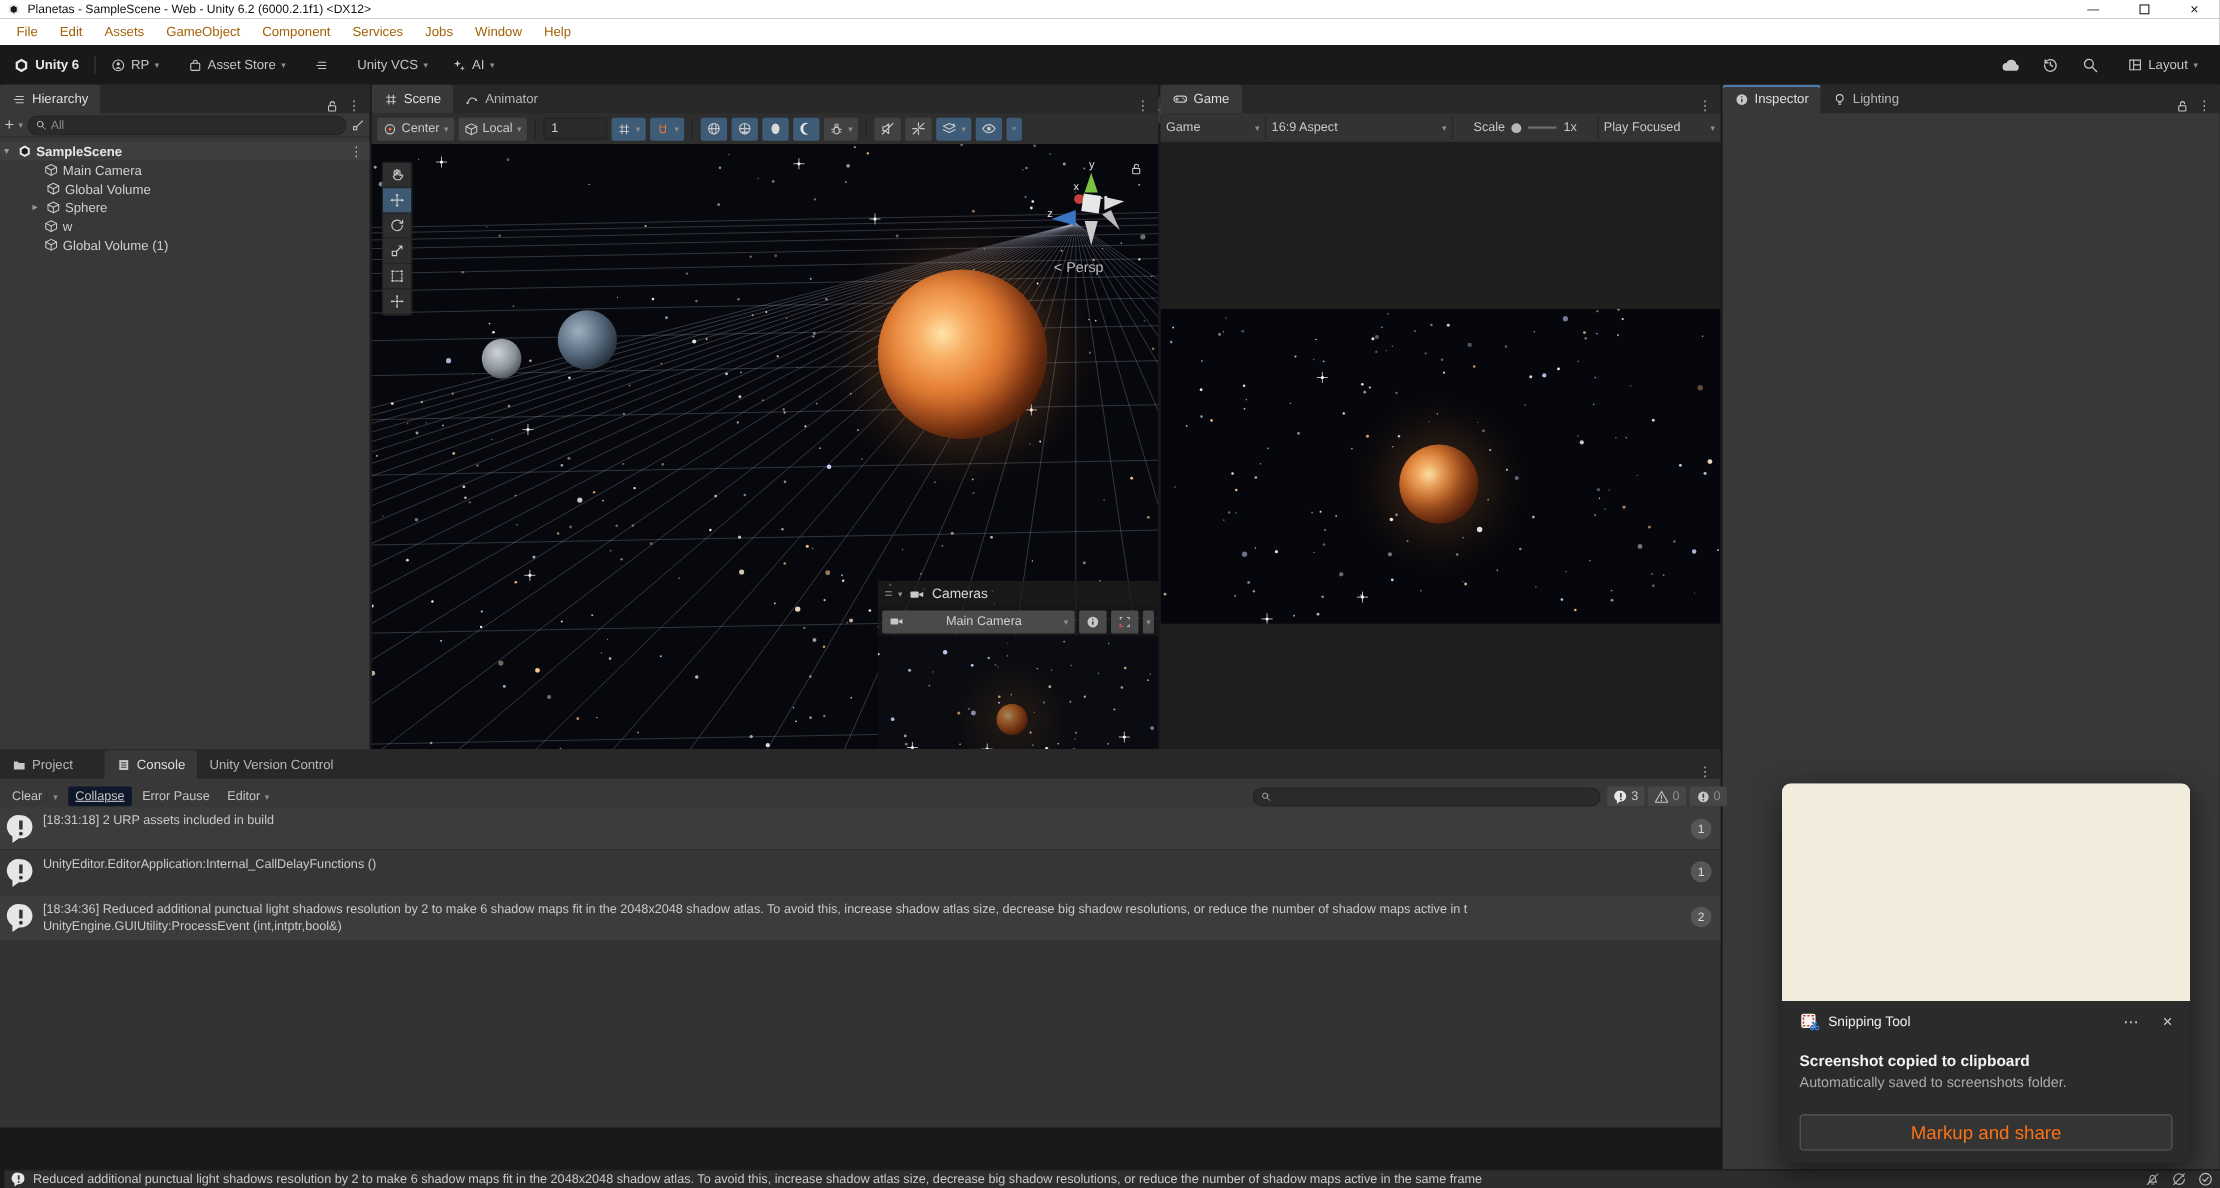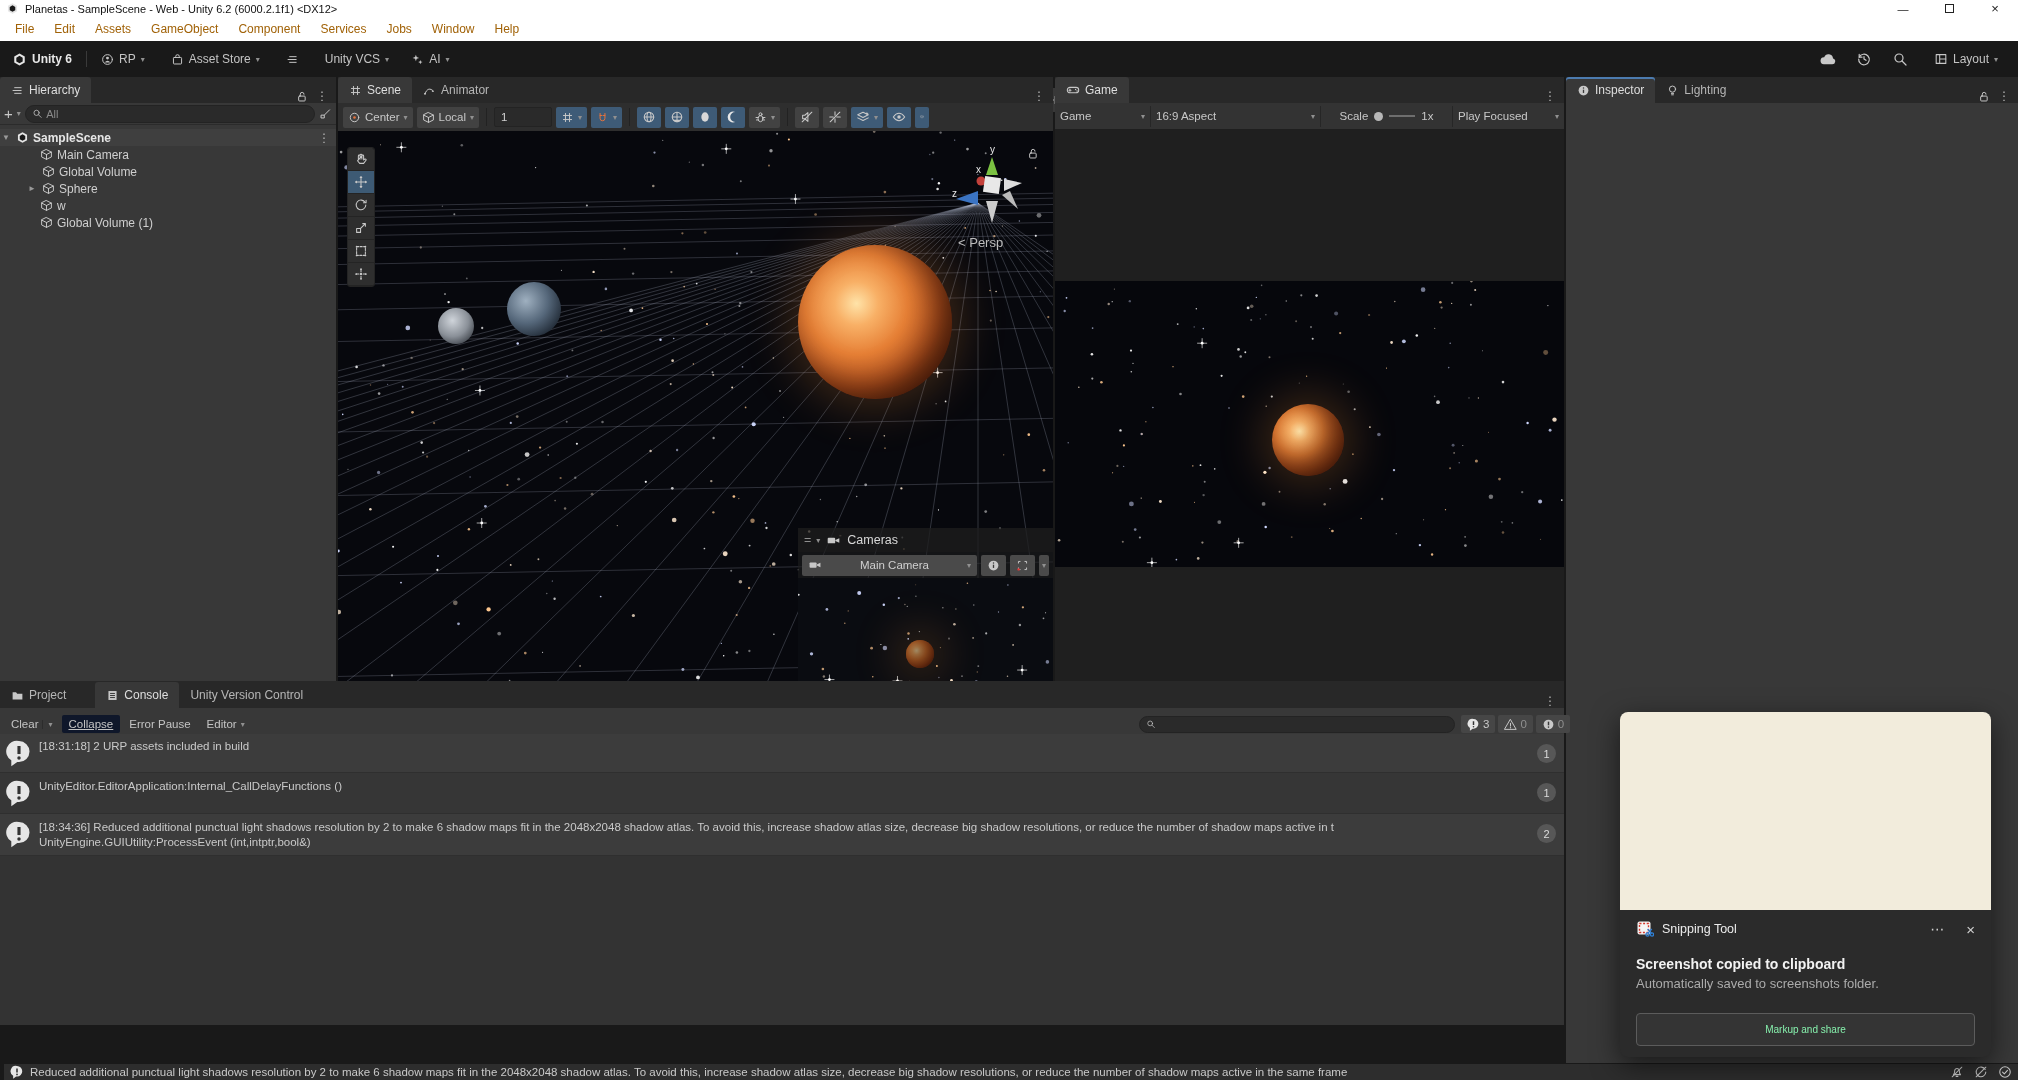--- a/index.html
+++ b/index.html
@@ -56,21 +56,21 @@
   
   .cbtn{height:18px;display:flex;align-items:center;gap:4px;padding:0 7px;font-size:11.5px;color:#c4c4c4;border-radius:2px;}
   .cbtn.on{background:#0f172a;text-decoration:underline;}
   .cmsg{position:absolute;left:0;width:1564px;display:flex;align-items:flex-start;border-bottom:1px solid #2f2f2f;}
   .cmsg .lines{font-size:11.5px;color:#c9c9c9;line-height:15px;padding-top:5px;white-space:nowrap;overflow:hidden;flex:1;}
   .cbadge{min-width:19px;height:19px;border-radius:10px;background:#575757;color:#dcdcdc;font-size:11px;display:flex;align-items:center;justify-content:center;margin:10px 8px 0 6px;padding:0 4px;}
   .countchip{display:flex;align-items:center;gap:3px;background:#464646;border-radius:2px;height:18px;padding:0 6px;font-size:11.5px;color:#c9c9c9;}
   
   #notification{left:1620px;top:712px;width:371px;height:345px;border-radius:8px;overflow:hidden;box-shadow:0 8px 28px rgba(0,0,0,.55);background:#2b2b2b;}
   #notif-preview{width:371px;height:198px;background:#f2ecdc;}
-  .notif-btn{border:1px solid #5c5c5c;border-radius:4px;background:#343434;color:#86efac;font-size:10px;display:flex;align-items:center;justify-content:center;text-align:center;}
+  .notif-btn{border:1px solid #5c5c5c;border-radius:4px;background:#343434;color:#f97316;font-size:17px;display:flex;align-items:center;justify-content:center;text-align:center;}
   
   #statusbar{left:4px;top:1063px;width:2018px;height:17px;background:#2d2d2d;display:flex;align-items:center;gap:6px;padding:0 6px;border-top:1px solid #191919;}
   #statusbar .msg{font-size:11.5px;color:#c9c9c9;white-space:nowrap;overflow:hidden;}
   text.glbl{font-size:10px;fill:#e8e8e8;font-family:"Liberation Sans",sans-serif;}
 </style>
 </head>
 <body>
 
 <svg width="0" height="0" style="position:absolute">
   <symbol id="i-lock" viewBox="0 0 16 16">

